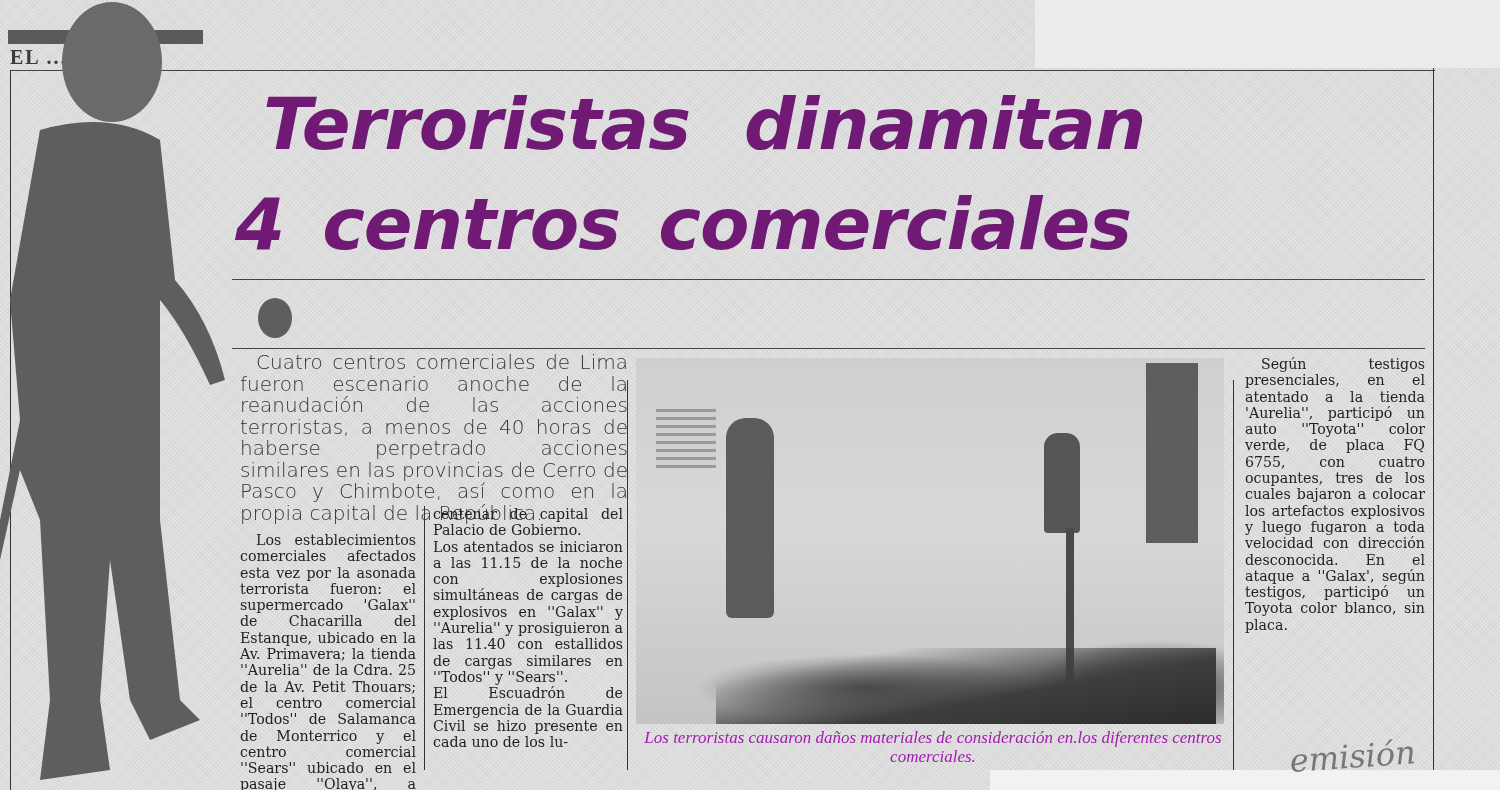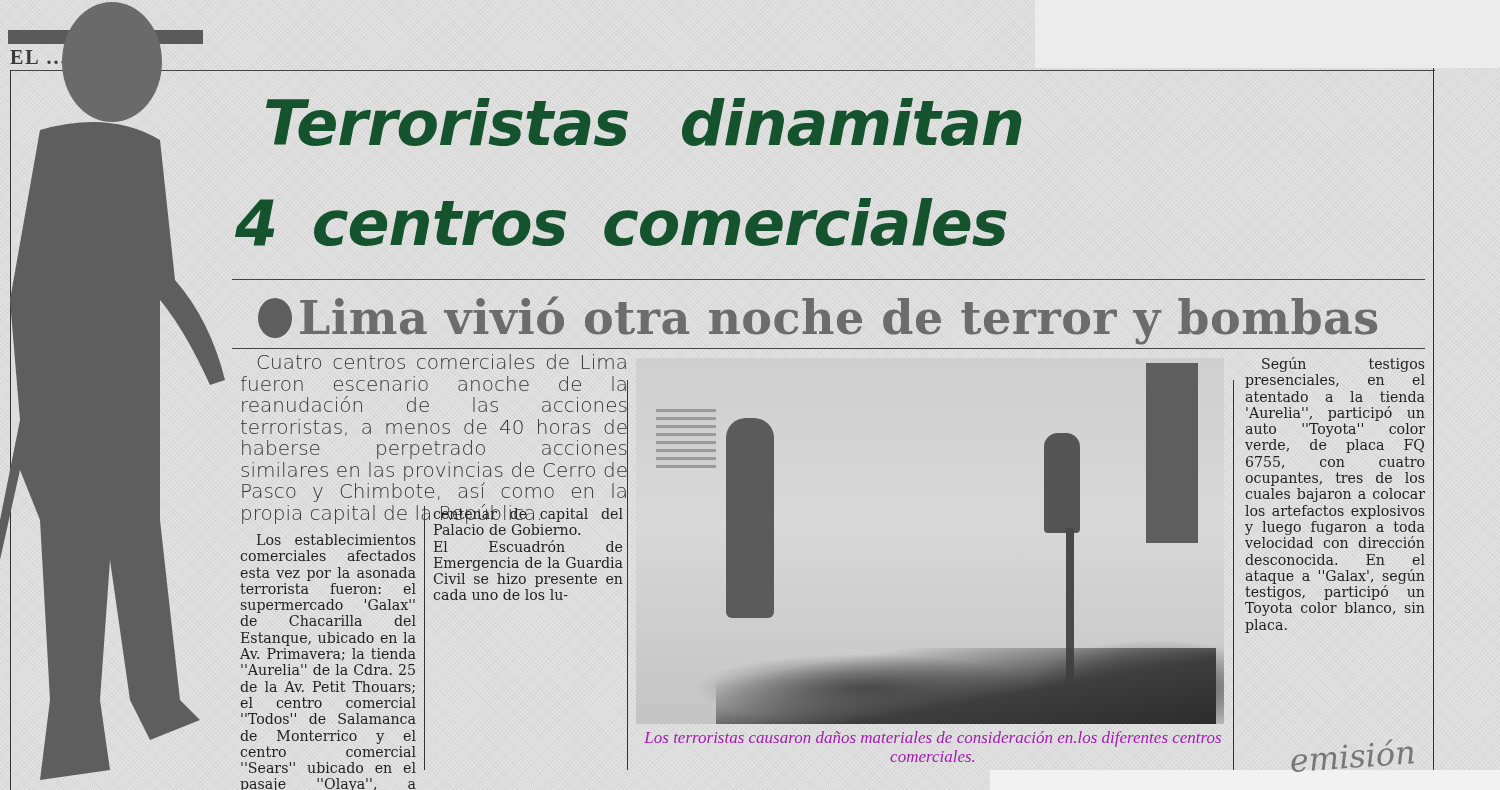--- a/index.html
+++ b/index.html
@@ -41,21 +41,21 @@
     position:absolute; left:10px; top:70px; height:720px; width:0;
     border-left:1.5px solid #333;
   }
   .frame-right {
     position:absolute; left:1433px; top:68px; height:702px; width:0;
     border-left:1.5px solid #333;
   }
   .headline {
     position:absolute; left:235px; top:74px; width:1200px;
     font-family:"DejaVu Sans", sans-serif; font-weight:bold; font-style:italic;
-    color:#14532d; font-size:62px; line-height:100px; letter-spacing:-1px;
+    color:#701a75; font-size:72px; line-height:100px; letter-spacing:-1px;
   }
   .headline .line1 { display:block; margin-left:28px; word-spacing:30px; }
   .headline .line2 { display:block; margin-left:0; word-spacing:14px; }
   .rule-under-head {
     position:absolute; left:232px; top:279px; width:1193px; height:0;
     border-top:1.5px solid #444;
   }
   .subhead {
     position:absolute; left:258px; top:288px; width:1170px;
     font-family:"DejaVu Serif", serif; font-weight:bold; font-size:46px;
@@ -133,37 +133,38 @@
 <div class="frame-left"></div>
 <div class="frame-right"></div>
 
 <div class="headline">
   <span class="line1">Terroristas dinamitan</span>
   <span class="line2">4 centros comerciales</span>
 </div>
 <div class="rule-under-head"></div>
 
 <div class="subhead">
-  <span class="bullet"></span><span>Lima vivió otra noche de terror y bombas</span>
+  <span class="bullet"></span>
 </div>
 <div class="rule-under-sub"></div>
 
 <div class="lead">
   <p>Cuatro centros comerciales de Lima fueron escenario anoche de la reanudación de las acciones terroristas, a menos de 40 horas de haberse perpetrado acciones similares en las provincias de Cerro de Pasco y Chimbote, así como en la propia capital de la República.</p>
 </div>
 
 <div class="vrule vr1"></div>
 <div class="vrule vr2"></div>
 <div class="vrule vr3"></div>
 
 <div class="col col1">
   <p>Los establecimientos comerciales afectados esta vez por la asonada terrorista fueron: el supermercado 'Galax'' de Chacarilla del Estanque, ubicado en la Av. Primavera; la tienda ''Aurelia'' de la Cdra. 25 de la Av. Petit Thouars; el centro comercial ''Todos'' de Salamanca de Monterrico y el centro comercial ''Sears'' ubicado en el pasaje ''Olaya'', a menos de un</p>
 </div>
 <div class="col col2">
   <p>centenar de capital del Palacio de Gobierno.</p>
+  <p>Los atentados se iniciaron a las 11.15 de la noche con explosiones simultáneas de cargas de explosivos en ''Galax'' y ''Aurelia'' y prosiguieron a las 11.40 con estallidos de cargas similares en ''Todos'' y ''Sears''.</p>
   <p>El Escuadrón de Emergencia de la Guardia Civil se hizo presente en cada uno de los lu-</p>
 </div>
 <div class="col col3">
   <p class="indent">Según testigos presenciales, en el atentado a la tienda 'Aurelia'', participó un auto ''Toyota'' color verde, de placa FQ 6755, con cuatro ocupantes, tres de los cuales bajaron a colocar los artefactos explosivos y luego fugaron a toda velocidad con dirección desconocida. En el ataque a ''Galax', según testigos, participó un Toyota color blanco, sin placa.</p>
 </div>
 
 <div class="photo">
   <div class="shelves"></div>
   <div class="person1"></div>
   <div class="person2"></div>

